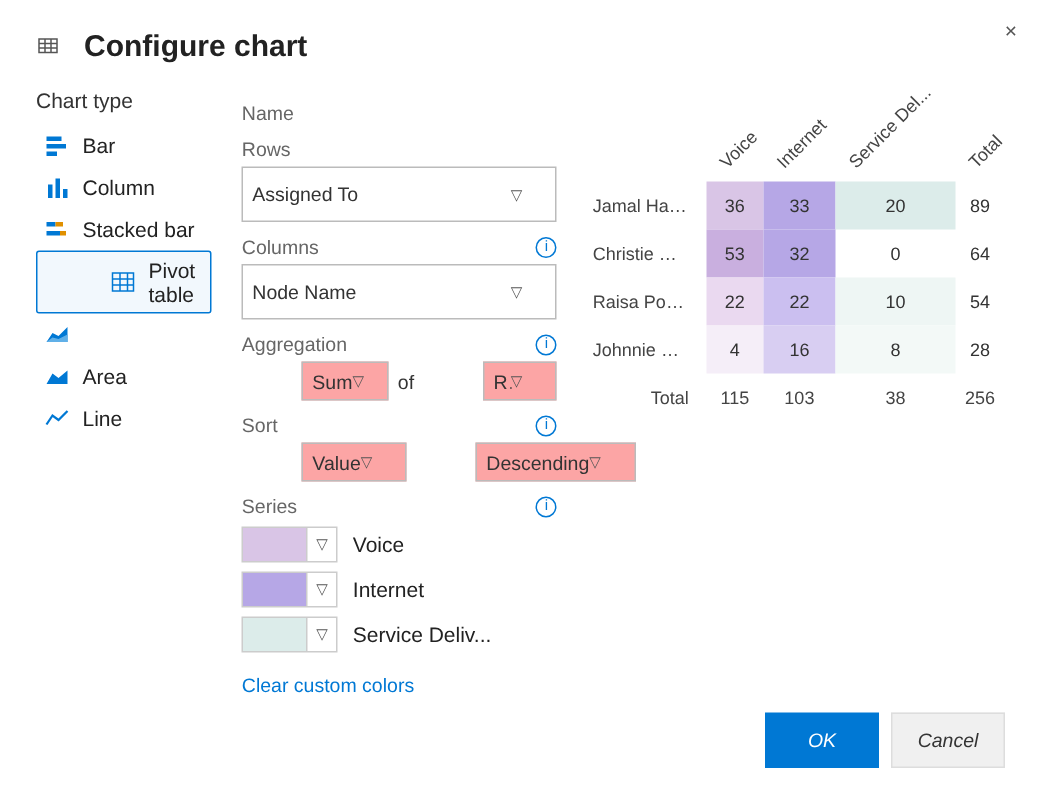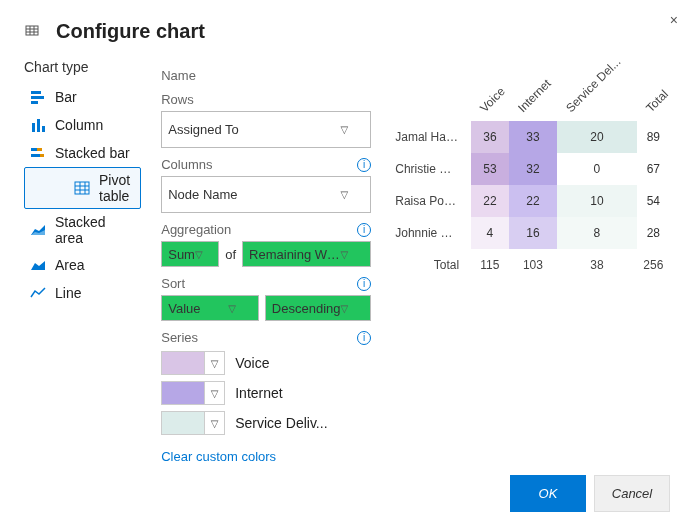--- a/index.html
+++ b/index.html
@@ -15,21 +15,21 @@
   .ct-item { display:flex; align-items:center; gap:8px; padding:4px 4px; border:1px solid transparent; border-radius:2px; cursor:pointer; }
   .ct-item .ct-icon { width:18px; height:18px; display:flex; align-items:center; justify-content:center; }
   .ct-item.selected { border:1px solid #0078d4; background:#f2f8fd;padding-left:48px; }
   .ct-text { font-size:14px; color:#222; }
   .form-col { width:210px; }
   .f-label { font-size:13px; color:#666; margin-top:9px; margin-bottom:4px; display:flex; align-items:center; justify-content:space-between; }
   .info { width:14px; height:14px; border:1px solid #0078d4; border-radius:50%; color:#0078d4; font-size:10px; display:flex; align-items:center; justify-content:center; cursor:pointer; }
   .inp { width:100%; height:26px; border:1px solid #bbb; padding:2px 6px; font-size:13px; color:#333; background:#fff; }
   .sel { width:100%; height:37px; border:1px solid #bbb; padding:2px 22px 2px 6px; font-size:13px; color:#333; background:#fff; position:relative; display:flex; align-items:center; justify-content:space-between; cursor:pointer; }
   .row2 { display:flex; gap:6px; align-items:center; }
-  .small-sel { height:26px; border:1px solid #bbb; padding:2px 22px 2px 6px; font-size:13px; color:#333; background:#22c55e; display:flex; align-items:center; justify-content:space-between; cursor:pointer; }
+  .small-sel { height:26px; border:1px solid #bbb; padding:2px 22px 2px 6px; font-size:13px; color:#333; background:#fca5a5; display:flex; align-items:center; justify-content:space-between; cursor:pointer;margin-left:40px; }
   .chev { font-size:10px; color:#555; }
   .series-row { display:flex; align-items:center; gap:10px; margin-top:6px; }
   .swatch-sel { width:64px; height:24px; border:1px solid #ccc; display:flex; cursor:pointer; }
   .swatch { flex:1; }
   .swatch-btn { width:20px; display:flex; align-items:center; justify-content:center; border-left:1px solid #ccc; }
   .series-name { font-size:14px; color:#222; max-width:110px; overflow:hidden; text-overflow:ellipsis; white-space:nowrap; }
   .link { color:#0078d4; font-size:13px; cursor:pointer; margin-top:14px; display:inline-block; }
   .preview { flex:1; padding-top:6px; }
   table.pivot { border-collapse:collapse; width:100%; font-size:12px; }
   table.pivot th, table.pivot td { text-align:center; padding:6px 4px; height:32px; }
@@ -110,21 +110,20 @@
             </span>
             <span class="ct-text">Pivot table</span>
           </div>
           <div class="ct-item">
             <span class="ct-icon">
               <svg width="18" height="18">
                 <path d="M2 14 L6 8 L10 10 L16 4 L16 14 Z" fill="#0078d4"></path>
                 <path d="M2 14 L6 11 L10 12 L16 9 L16 14 Z" fill="#60b0e8"></path>
               </svg>
             </span>
-            <span class="ct-text">Stacked area</span>
           </div>
           <div class="ct-item">
             <span class="ct-icon">
               <svg width="18" height="18">
                 <path d="M2 14 L6 7 L10 10 L16 5 L16 14 Z" fill="#0078d4"></path>
               </svg>
             </span>
             <span class="ct-text">Area</span>
           </div>
           <div class="ct-item">
@@ -241,21 +240,21 @@
               <td class="cell" style="background:#d9c5e6">36</td>
               <td class="cell" style="background:#b6a7e6">33</td>
               <td class="cell" style="background:#dcecea">20</td>
               <td class="cell" style="background:transparent">89</td>
             </tr>
             <tr>
               <td class="row-h">Christie Ch...</td>
               <td class="cell" style="background:#c9afdf">53</td>
               <td class="cell" style="background:#b6a7e6">32</td>
               <td class="cell" style="background:transparent">0</td>
-              <td class="cell" style="background:transparent">67</td>
+              <td class="cell" style="background:transparent">64</td>
             </tr>
             <tr>
               <td class="row-h">Raisa Pokro...</td>
               <td class="cell" style="background:#ead9f0">22</td>
               <td class="cell" style="background:#cbbff0">22</td>
               <td class="cell" style="background:#eef6f4">10</td>
               <td class="cell" style="background:transparent">54</td>
             </tr>
             <tr>
               <td class="row-h">Johnnie McL...</td>

